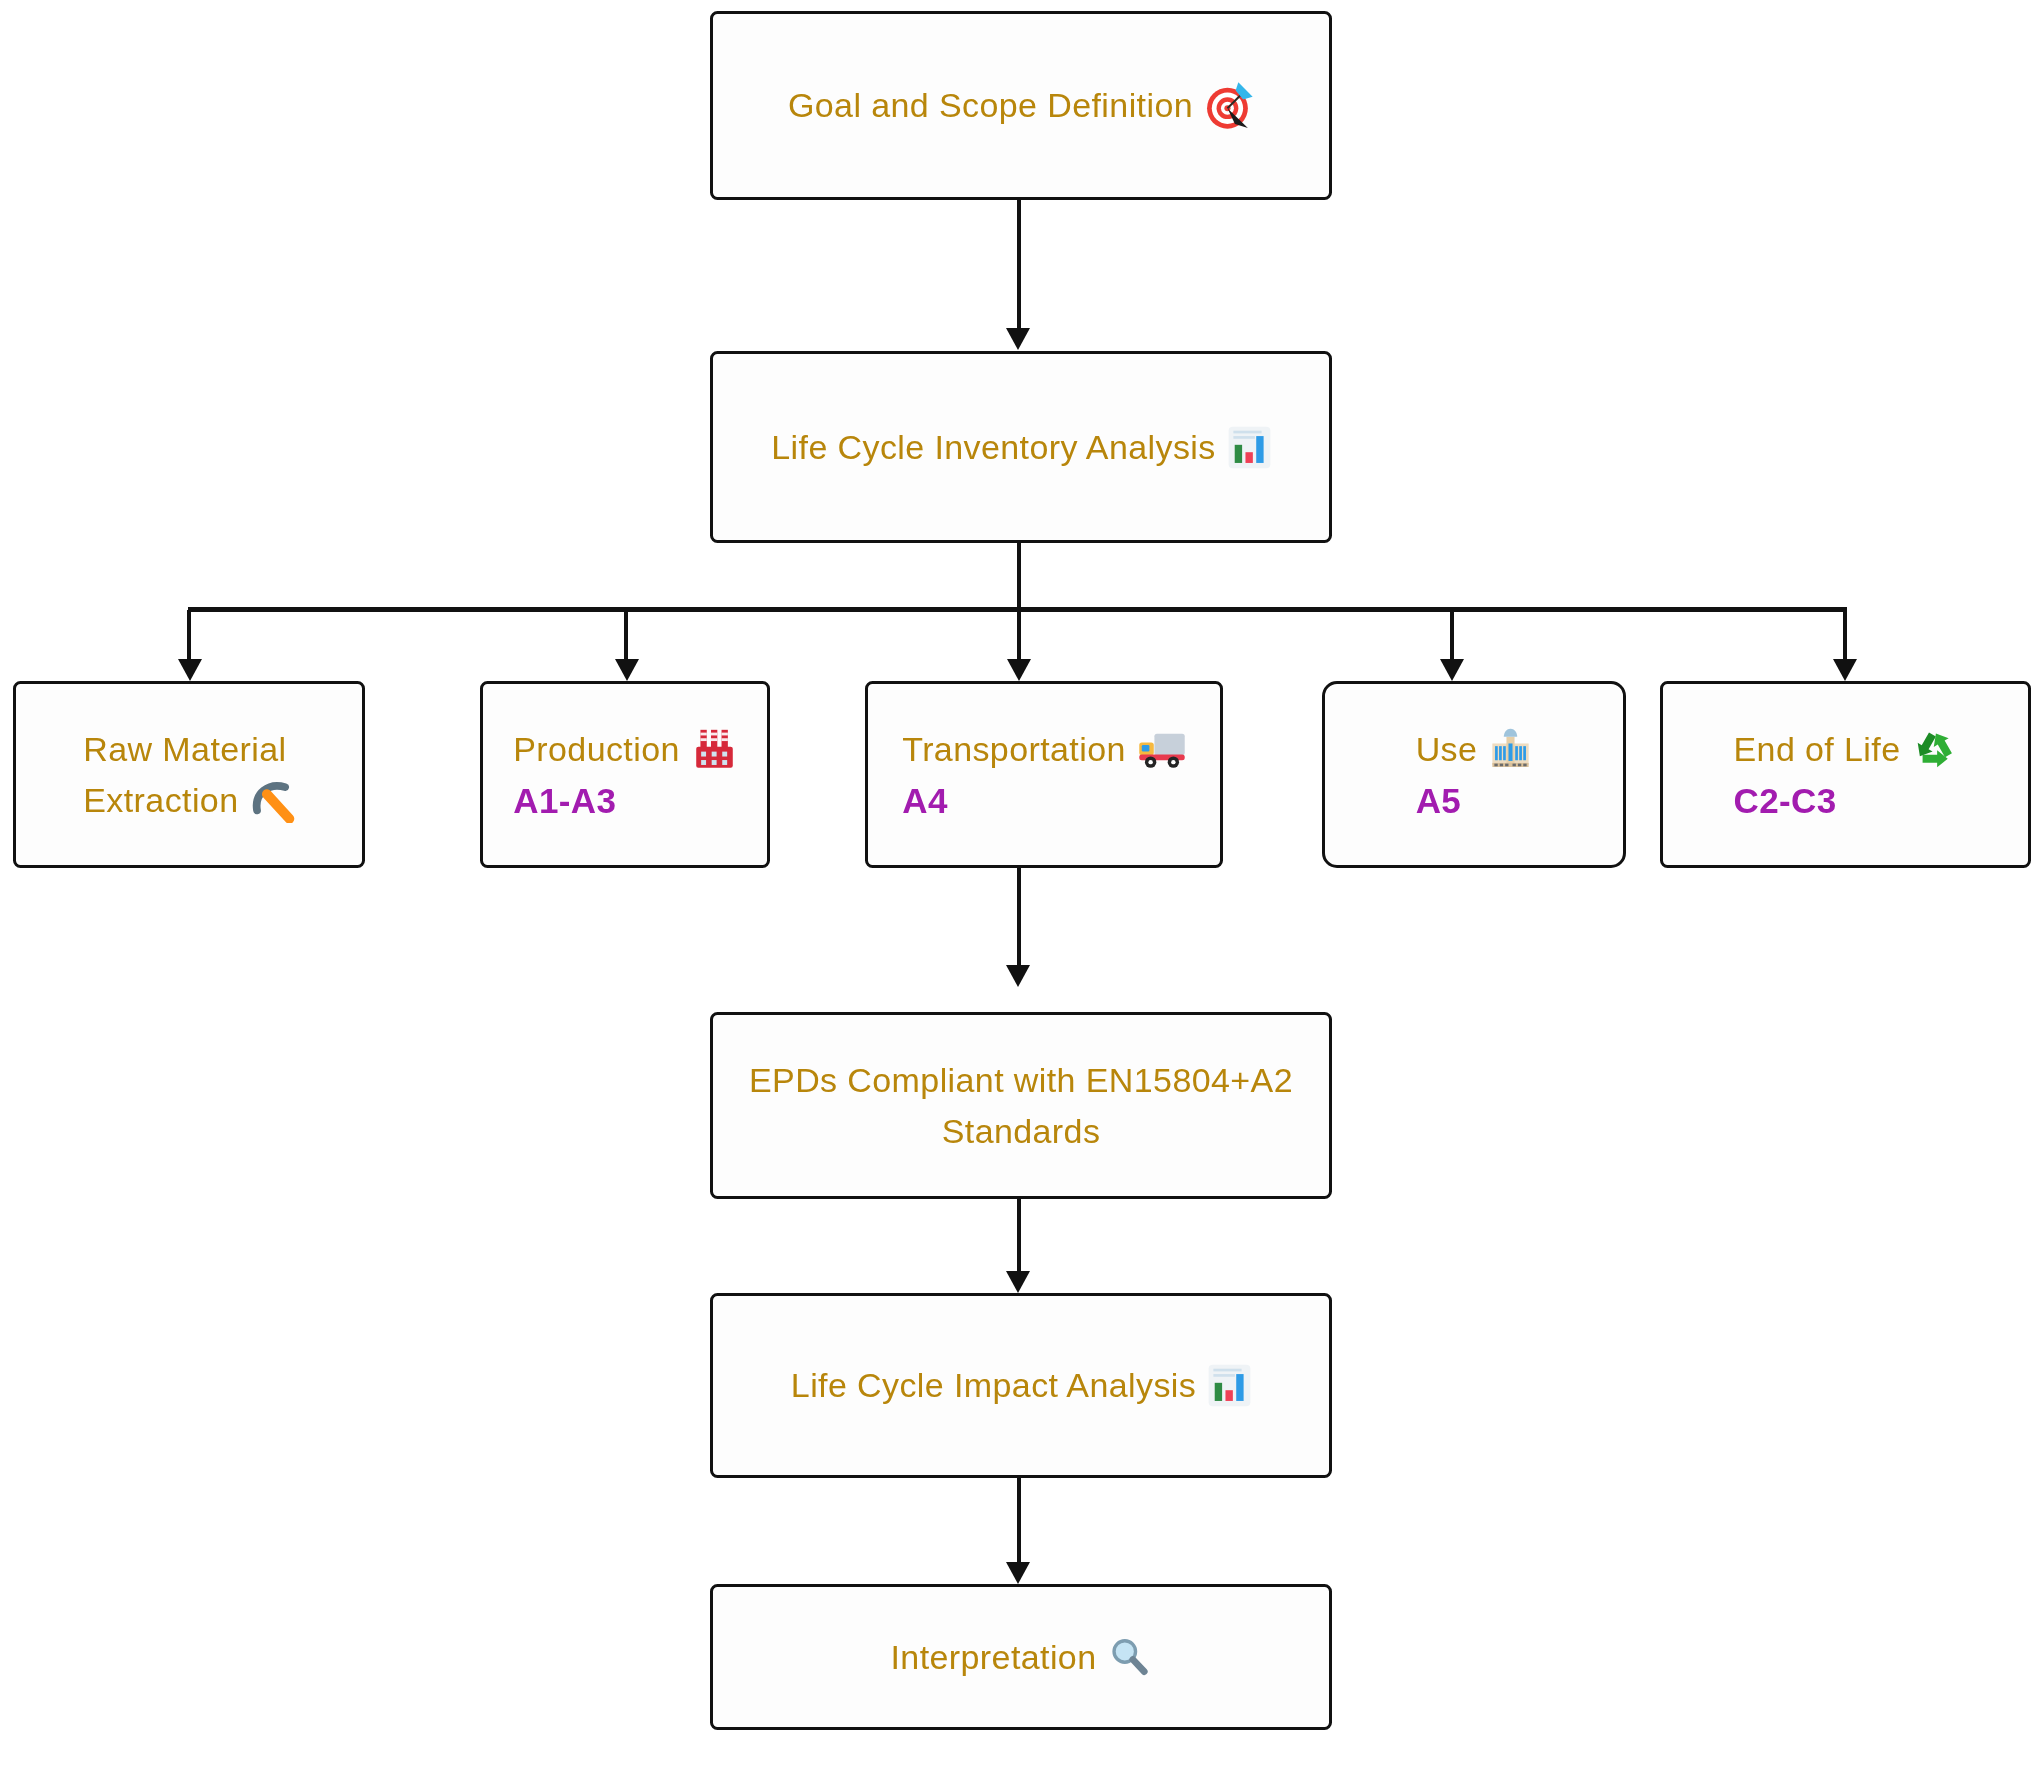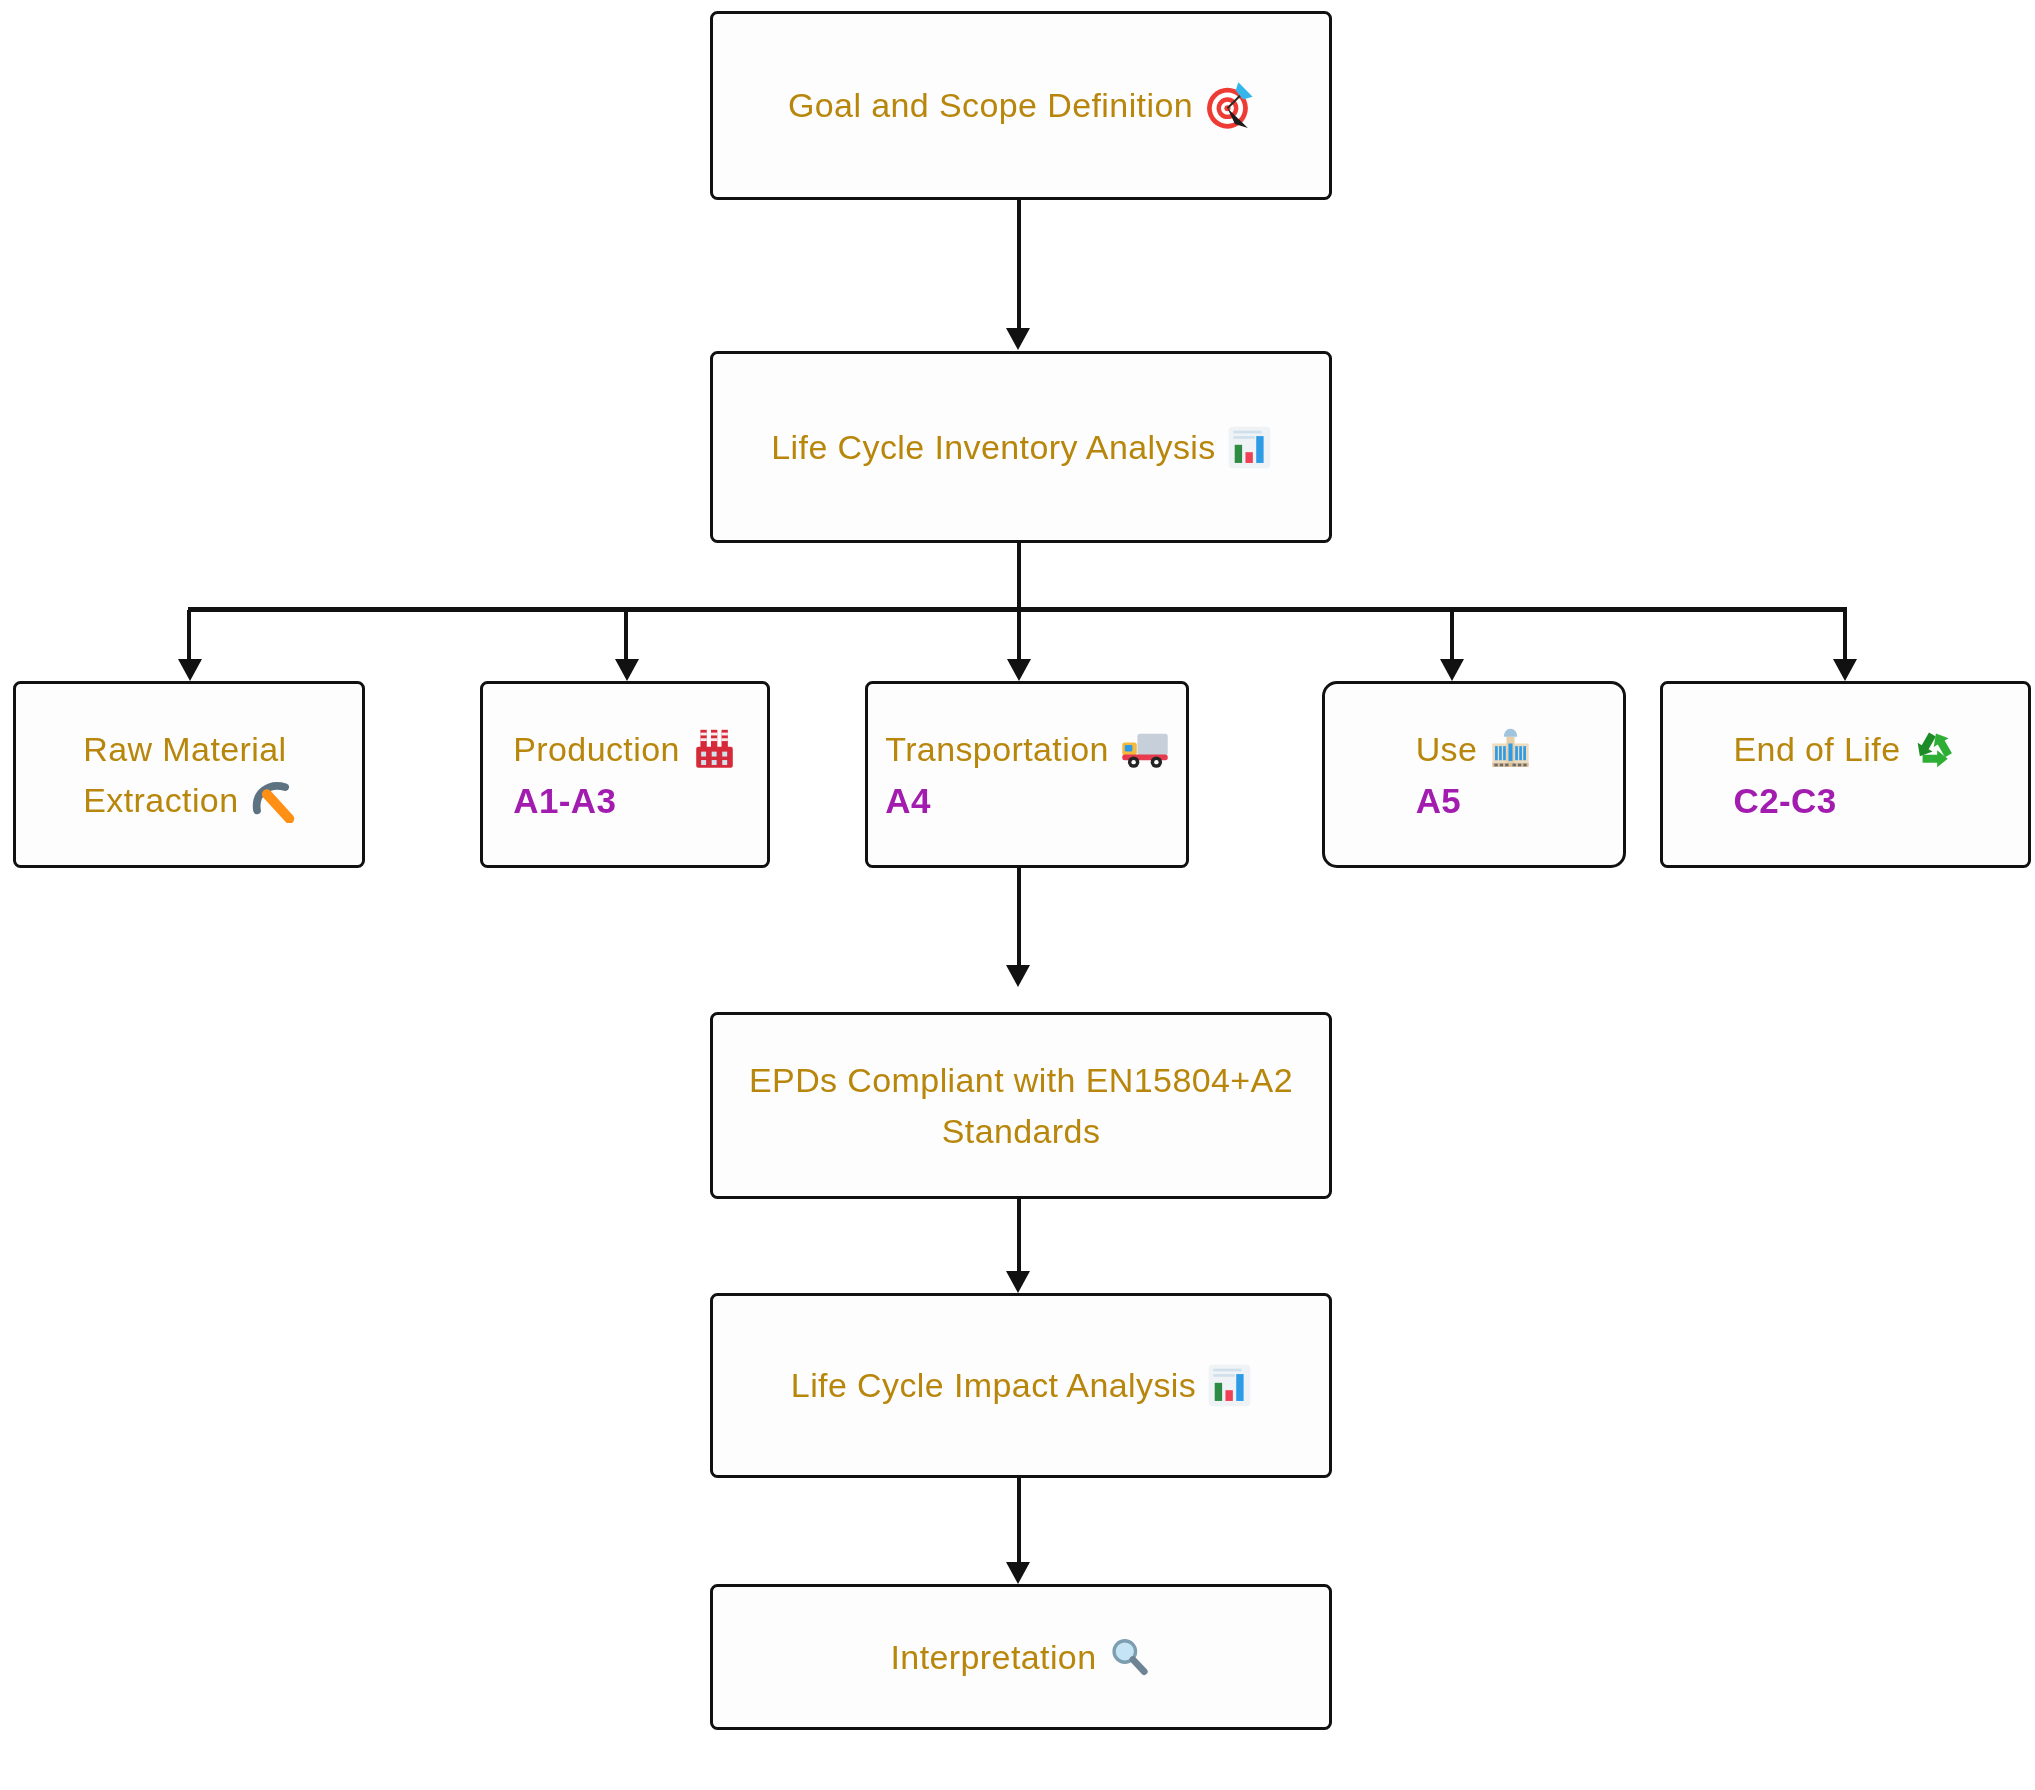--- a/index.html
+++ b/index.html
@@ -192,21 +192,21 @@
               <rect x="43" y="45" width="7" height="7"></rect>
           </g>
         </svg>
       </div>
       <div class="line">
         <span class="code">A1-A3</span>
       </div>
     </div>
   </div>
 
-  <div class="node" style="left:865px; top:681px; width:324px; height:187px;">
+  <div class="node" style="left:865px; top:681px; width:358px; height:187px;">
     <div class="stack lefted">
       <div class="line">
         <span class="label">Transportation</span>
         <svg class="icon" width="48" height="39" viewBox="0 0 76 60">
           <rect x="26" y="5" width="48" height="34" rx="4" fill="#c7d0da"></rect>
           <rect x="2" y="19" width="23" height="20" rx="4" fill="#f6b940"></rect>
           <rect x="6" y="23" width="12" height="10" rx="2" fill="#2e9be6"></rect>
           <rect x="2" y="38" width="72" height="9" rx="4" fill="#e83a4e"></rect>
           <circle cx="20" cy="50" r="9" fill="#242424"></circle>
             <circle cx="20" cy="50" r="3.5" fill="#ffffff"></circle>

